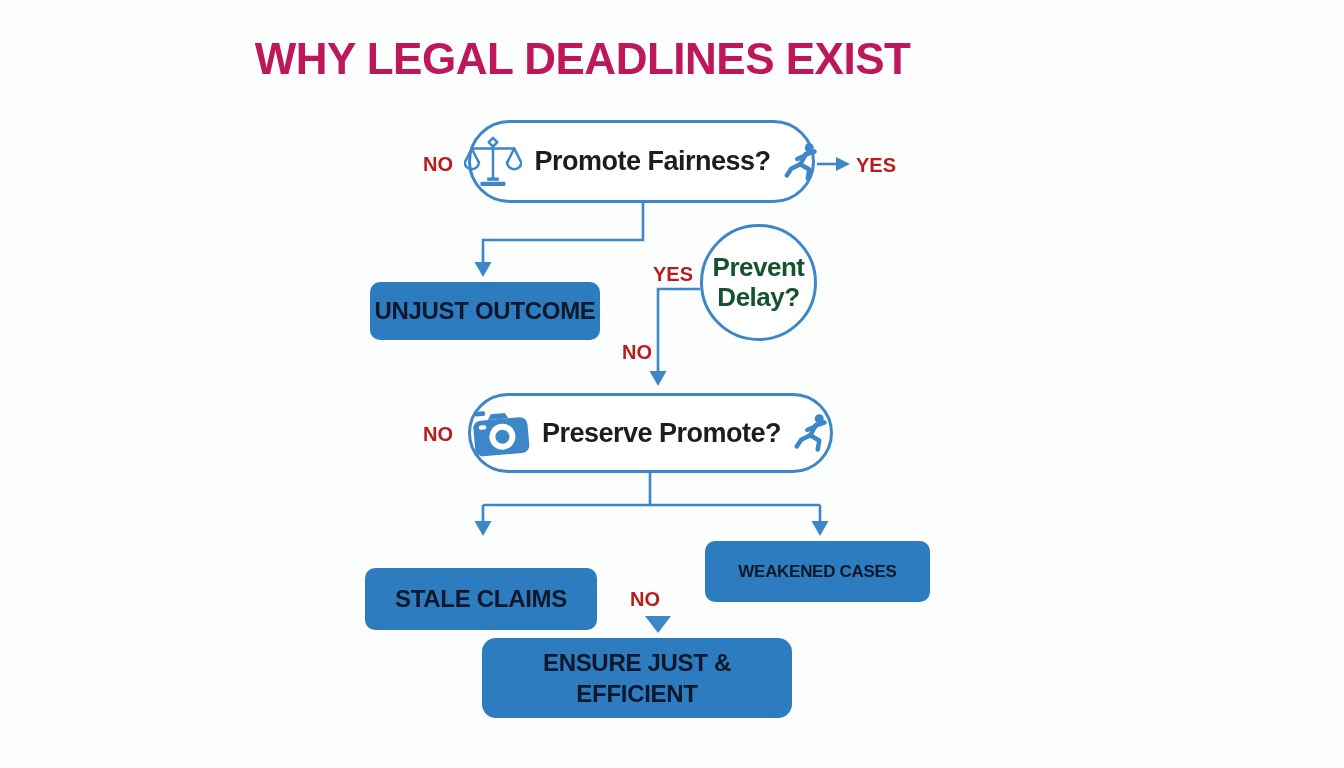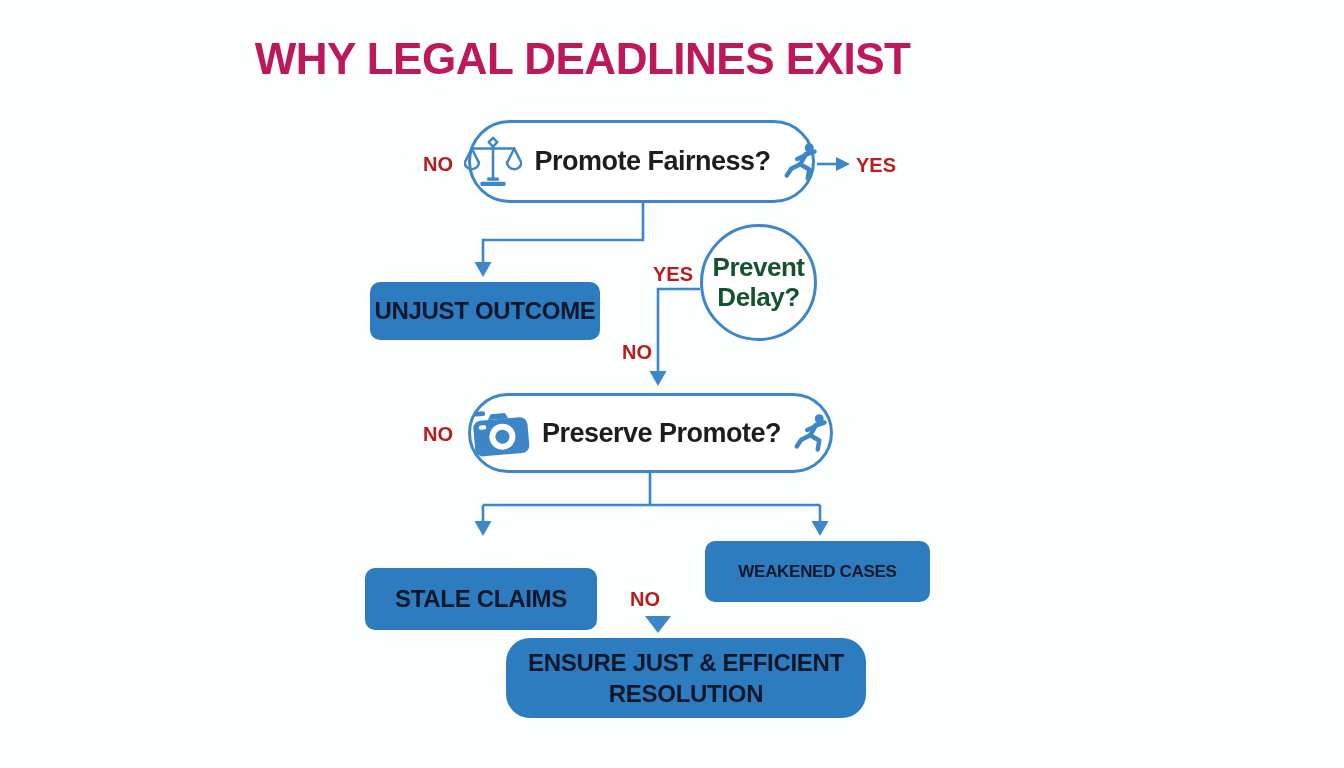--- a/index.html
+++ b/index.html
@@ -26,21 +26,21 @@
     font-size:20px;font-weight:800;color:#b91c1c;text-align:center;letter-spacing:0px;
   }
   .fillbox{
     background:#2e7cc0;border-radius:10px;color:#0f172a;
     display:flex;flex-direction:column;align-items:center;justify-content:center;
     font-weight:800;text-align:center;box-sizing:border-box;
   }
   #box-unjust{left:370px;top:282px;width:230px;height:58px;font-size:24px;letter-spacing:-0.3px;}
   #box-stale{left:365px;top:541px;width:232px;height:62px;font-size:24px;letter-spacing:-0.3px;margin-top:27px;}
   #box-weakened{left:705px;top:541px;width:225px;height:61px;font-size:17px;letter-spacing:-0.3px;}
-  #box-ensure{left:482px;top:638px;width:360px;height:80px;font-size:24px;line-height:1.3;border-radius:24px;letter-spacing:-0.3px;margin-left:24px;}
+  #box-ensure{left:482px;top:638px;width:310px;height:80px;font-size:24px;line-height:1.3;border-radius:14px;letter-spacing:-0.3px;}
   #circle-delay{
     left:700px;top:224px;width:117px;height:117px;border-radius:50%;
     border:3px solid #3d87c9;background:#ffffff;box-sizing:border-box;
     display:flex;flex-direction:column;align-items:center;justify-content:center;
     font-size:26px;font-weight:800;color:#14532d;line-height:1.12;letter-spacing:-0.5px;
   }
   #connector-layer{left:0;top:0;pointer-events:none;}
   .icon{flex:0 0 auto;display:block;}
 </style>
 </head>
@@ -151,16 +151,15 @@
   </div>
 
   <div id="box-weakened" class="abs fillbox">
     <span>WEAKENED CASES</span>
   </div>
 
   <div class="abs edge-label" style="left:623px;top:588px;width:44px;">NO</div>
 
   <div id="box-ensure" class="abs fillbox">
     <span>ENSURE JUST &amp; EFFICIENT</span>
-    <span>RESOLUTION</span>
   </div>
 
 </div>
 
 </body></html>

